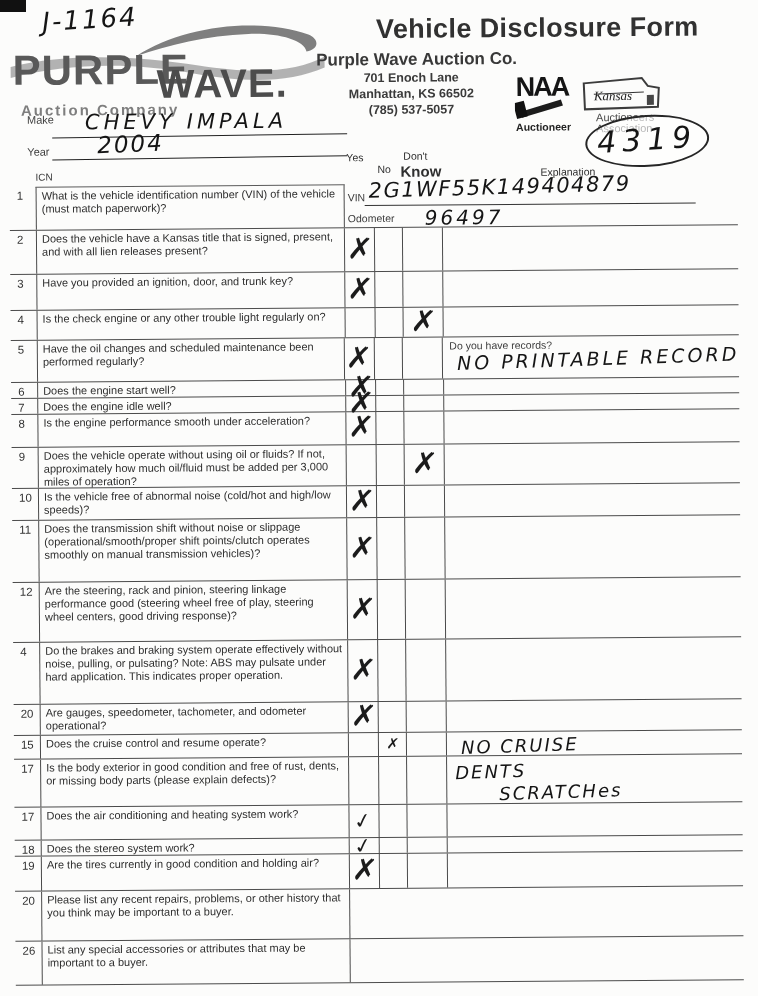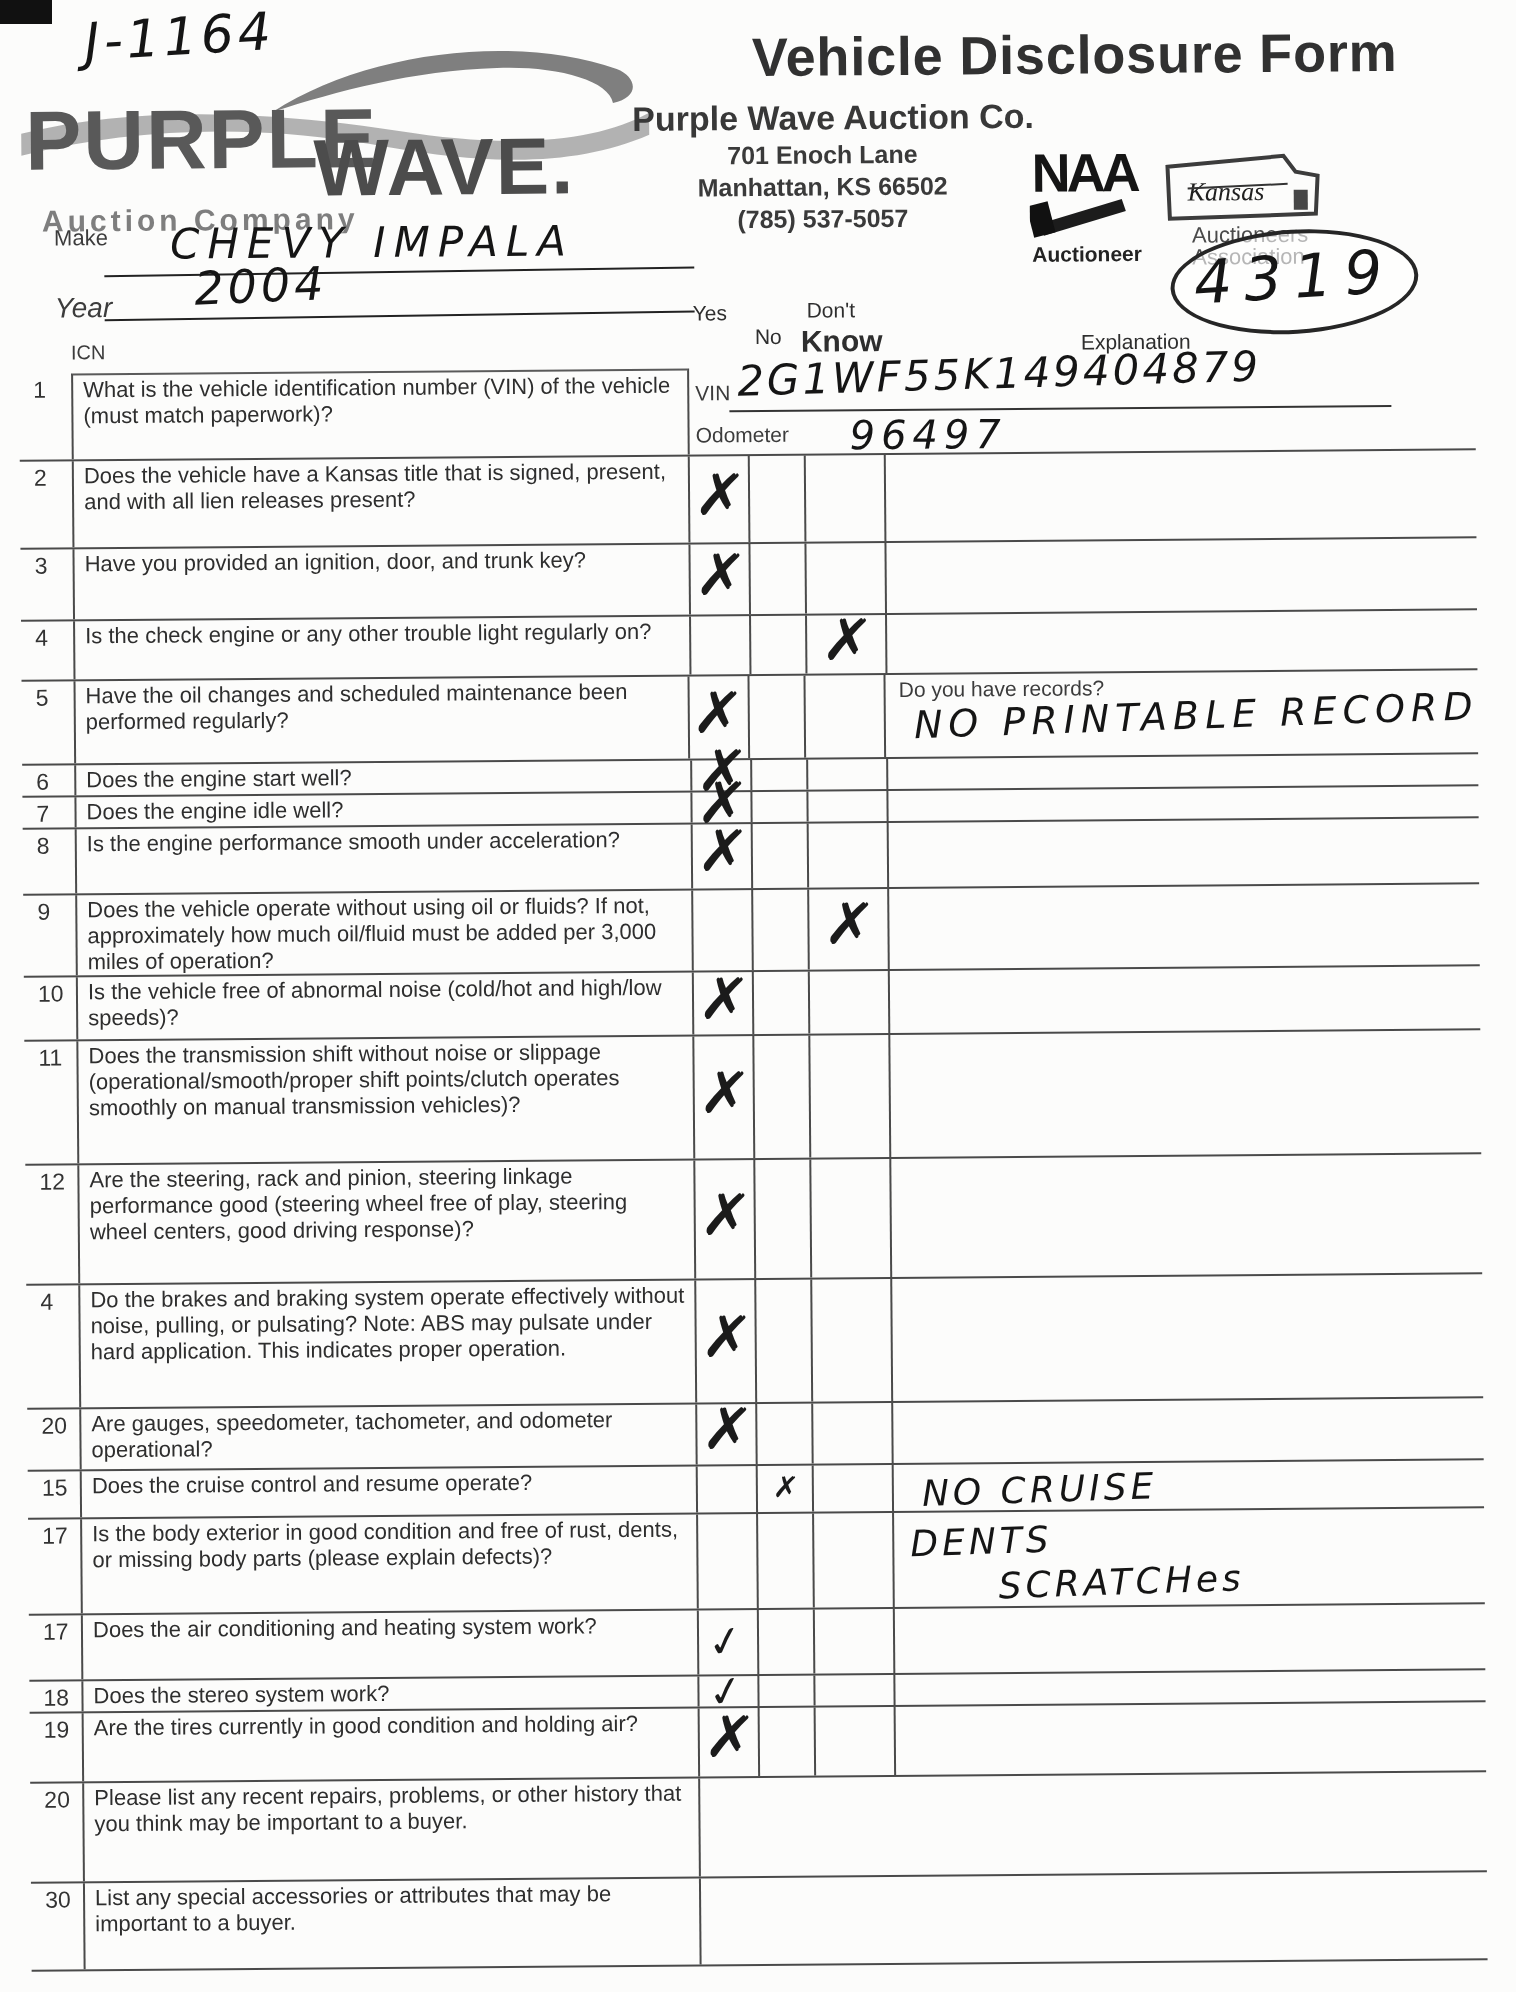--- a/index.html
+++ b/index.html
@@ -25,21 +25,21 @@
   .logo-sub{font-size:15px;font-weight:bold;fill:#7e7e7e;letter-spacing:2px;}
   .naa-logo{left:518px;top:74px;}
   .kansas-logo{left:585px;top:78px;}
   .lot-circle{left:588px;top:117px;width:120px;height:48px;border:2.5px solid #262626;
               border-radius:50%;transform:rotate(-3deg);text-align:center;background:rgba(255,255,255,.6);}
   .lot-circle .hw{font-size:30px;letter-spacing:6px;line-height:46px;font-style:italic;}
 
   
   .plabel{font-size:10.5px;color:#3c3c3c;}
   .make-label{left:30px;top:111px;font-size:11px;}
-  .year-label{left:30px;top:143px;font-size:14px;font-style:italic;}
+  .year-label{left:30px;top:143px;font-size:11px;}
   .fieldline{border-bottom:1.5px solid #222;transform:rotate(-0.4deg);}
   .make-line{left:55px;top:134px;width:295px;}
   .year-line{left:55px;top:156px;width:295px;}
   .make-value{left:88px;top:108px;font-size:21px;letter-spacing:4px;}
   .year-value{left:100px;top:129px;font-size:23px;letter-spacing:2px;transform:rotate(-2deg);}
 
   
   .icn{left:38px;top:169px;font-size:10px;}
   .h-yes{left:349px;top:151px;font-size:10.5px;}
   .h-no{left:380px;top:163px;font-size:10.5px;}
@@ -337,21 +337,21 @@
             <div class="cell col-no"></div>
             <div class="cell col-dont"></div>
             <div class="cell expl"></div>
           </div>
           <div class="row merged r20" style="height: 50px;">
             <div class="cell num">20</div>
             <div class="cell question">Please list any recent repairs, problems, or other history that you think may be important to a buyer.</div>
             <div class="cell expl"></div>
           </div>
           <div class="row merged r21" style="height: 44px;">
-            <div class="cell num">30</div>
+            <div class="cell num">26</div>
             <div class="cell question">List any special accessories or attributes that may be important to a buyer.</div>
             <div class="cell expl"></div>
           </div>
         </div>
     </div>
 
   </div>
 </div>
 
 </body></html>

